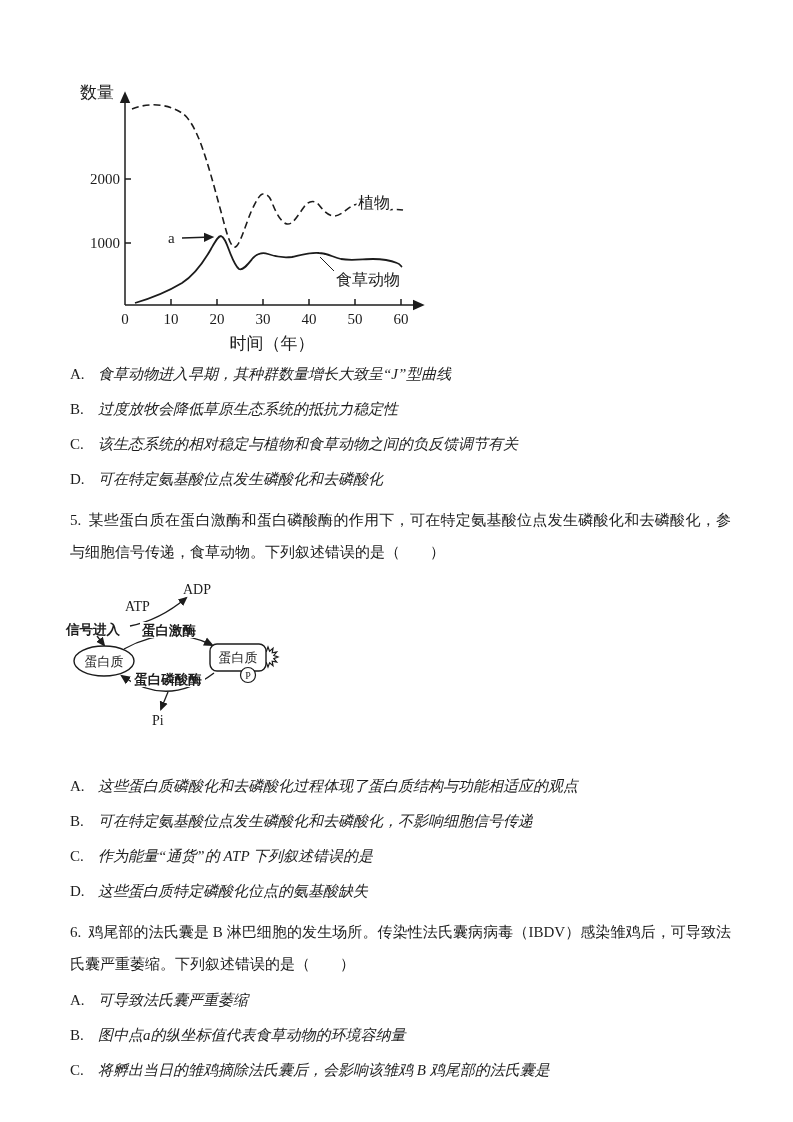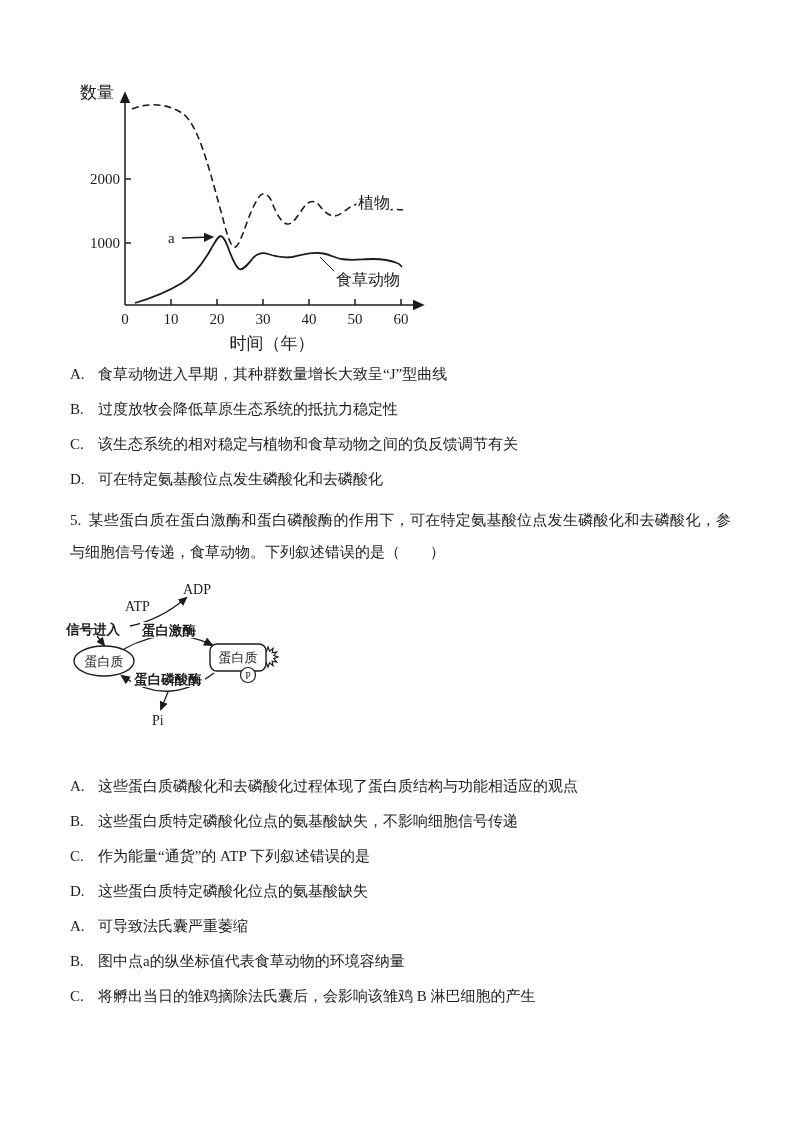--- a/index.html
+++ b/index.html
@@ -9,21 +9,21 @@
     font-family:"Liberation Serif","DejaVu Serif",serif;
     color:#1c1c1c; overflow:hidden;
   }
   .content { padding:52px 62px 30px 70px; }
   svg { display:block; }
   svg text { font-family:"Liberation Serif","DejaVu Serif",serif; fill:#1c1c1c; }
   .chart { margin:16px 0 6px 0; }
   .diagram { margin:4px 0 0 -6px; }
   .opt { display:flex; font-size:15px; line-height:20px; margin:0 0 15px 0; }
   .opt .lab { flex:0 0 28px; }
-  .opt .txt { flex:1; }
+  .opt .txt { flex:1;font-style:italic; }
   .stem { font-size:15px; line-height:32px; text-align:justify; margin:6px 0 10px 0; }
   .stem .qnum { margin-right:7px; }
   .opts-after-figure { margin-top:40px; }
 </style>
 </head>
 <body>
 
 <div class="content">
 
   <svg class="chart" width="380" height="290" viewBox="0 0 380 290">
@@ -138,41 +138,44 @@
     <text x="88" y="147" font-size="14">Pi</text>
   </svg>
 
   <div class="opts-after-figure">
     <div class="opt">
       <span class="lab">A.</span>
       <span class="txt">这些蛋白质磷酸化和去磷酸化过程体现了蛋白质结构与功能相适应的观点</span>
     </div>
     <div class="opt">
       <span class="lab">B.</span>
-      <span class="txt">这些蛋白质特定磷酸化位点的氨基酸缺失，不影响细胞信号传递</span>
+      <span class="txt">可在特定氨基酸位点发生磷酸化和去磷酸化，不影响细胞信号传递</span>
     </div>
     <div class="opt">
       <span class="lab">C.</span>
       <span class="txt">作为能量“通货”的 ATP 下列叙述错误的是</span>
     </div>
     <div class="opt">
       <span class="lab">D.</span>
       <span class="txt">这些蛋白质特定磷酸化位点的氨基酸缺失</span>
     </div>
   </div>
 
+  <p class="stem">
+    <span class="qnum">6.</span><span>鸡尾部的法氏囊是 B 淋巴细胞的发生场所。传染性法氏囊病病毒（IBDV）感染雏鸡后，可导致法氏囊严重萎缩。下列叙述错误的是（　　）</span>
+  </p>
 
   <div>
     <div class="opt">
       <span class="lab">A.</span>
       <span class="txt">可导致法氏囊严重萎缩</span>
     </div>
     <div class="opt">
       <span class="lab">B.</span>
       <span class="txt">图中点a的纵坐标值代表食草动物的环境容纳量</span>
     </div>
     <div class="opt">
       <span class="lab">C.</span>
-      <span class="txt">将孵出当日的雏鸡摘除法氏囊后，会影响该雏鸡 B 淋巴细胞的产生</span>
+      <span class="txt">将孵出当日的雏鸡摘除法氏囊后，会影响该雏鸡 B 鸡尾部的法氏囊是</span>
     </div>
   </div>
 
 </div>
 
 </body></html>

